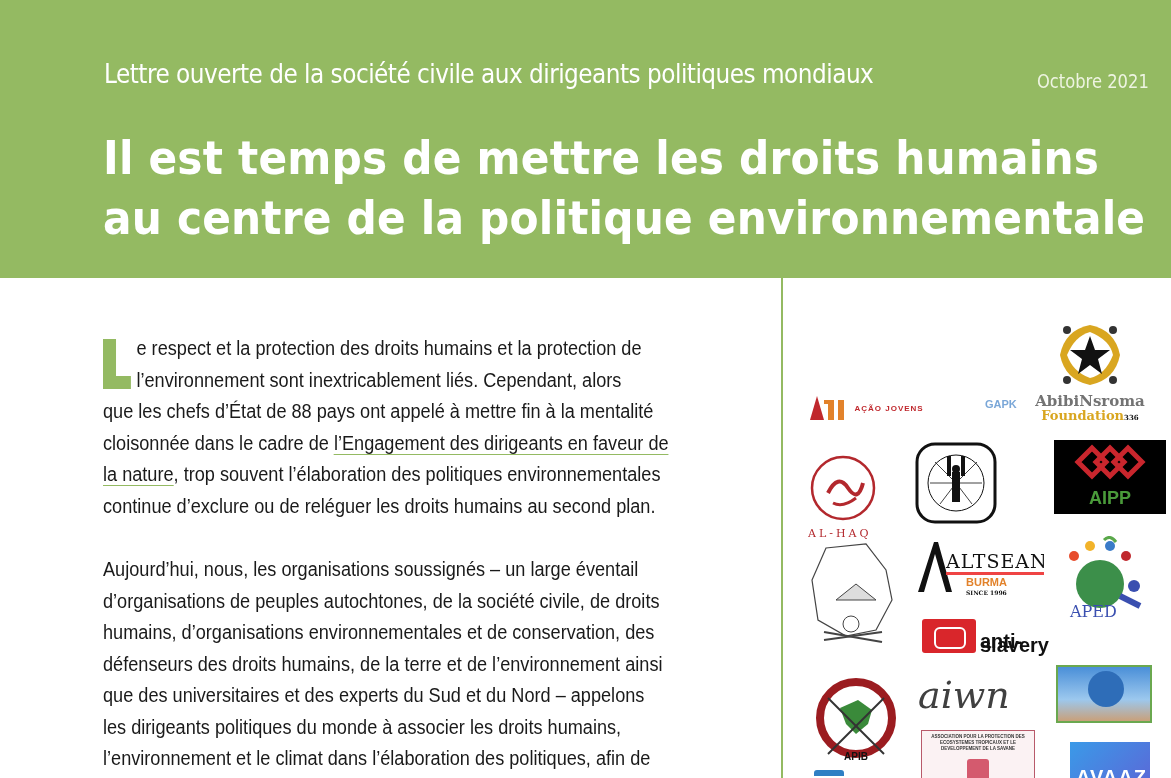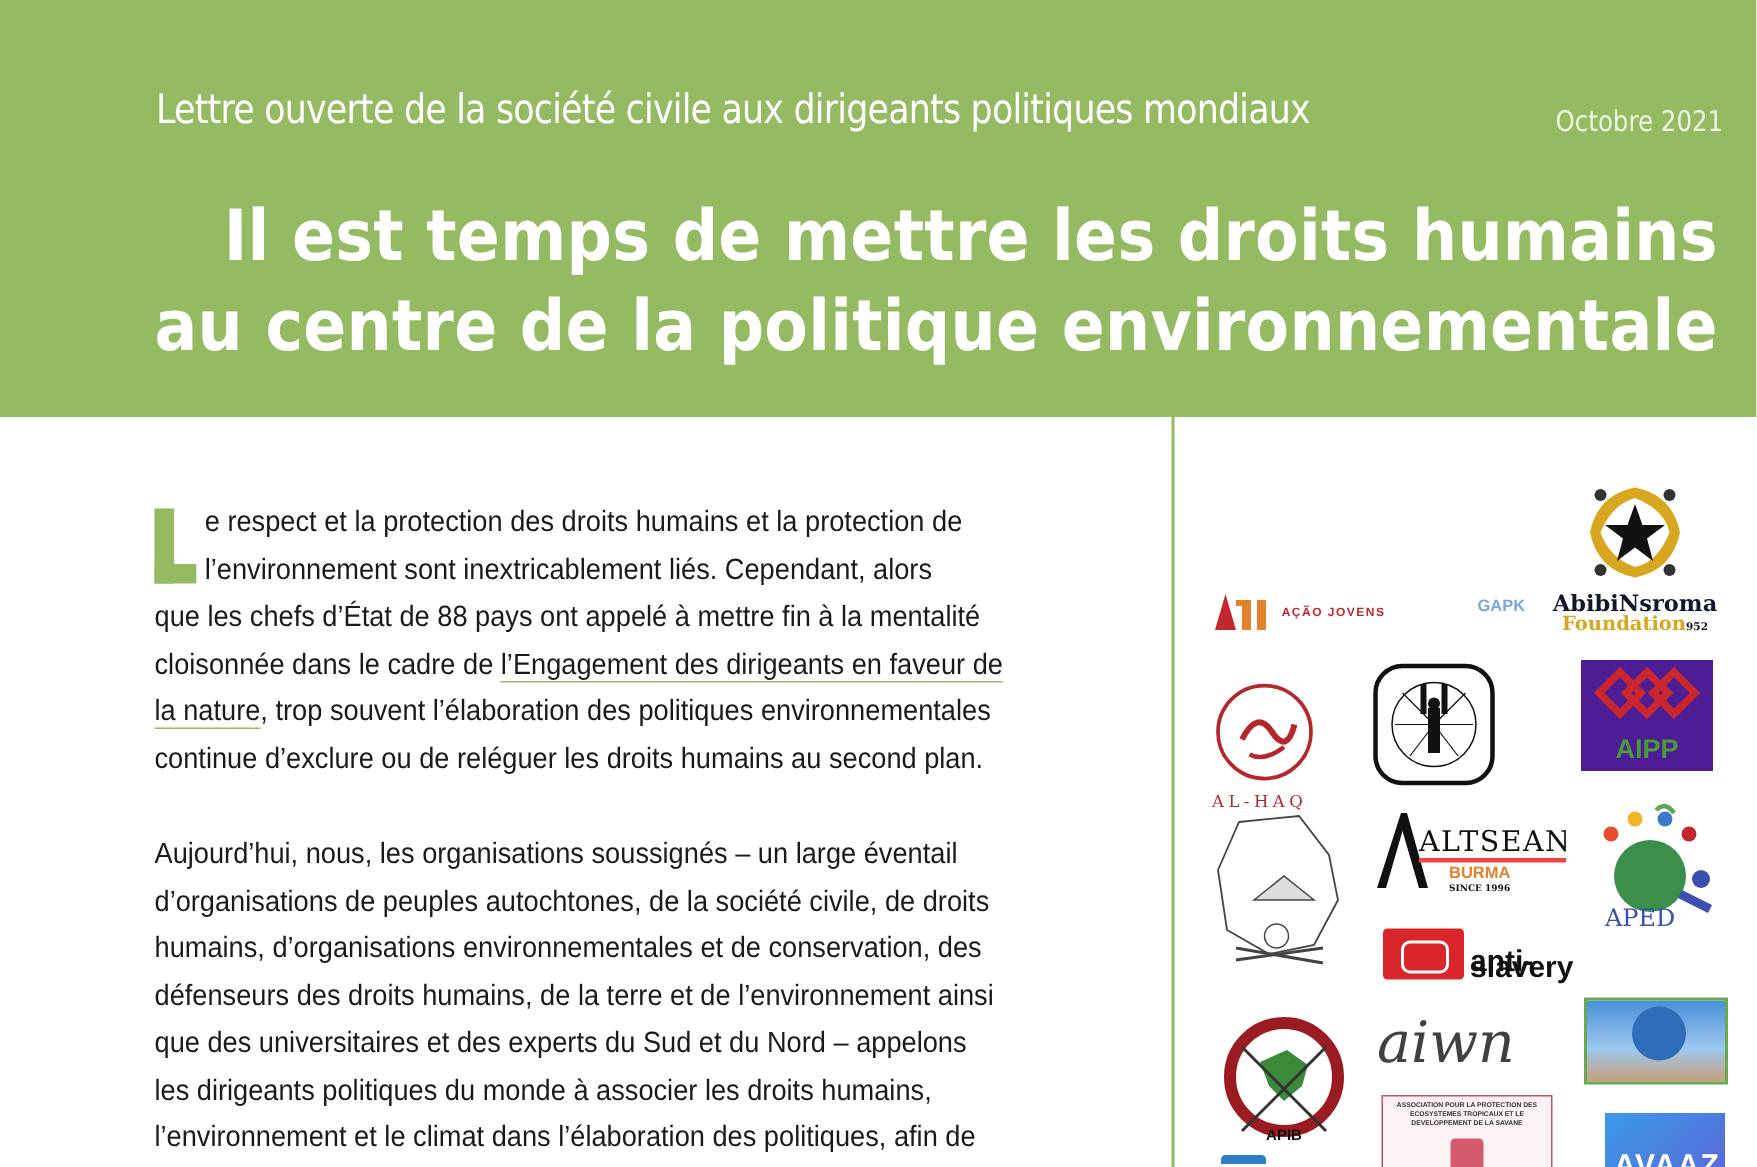--- a/index.html
+++ b/index.html
@@ -1,17 +1,17 @@
 <!DOCTYPE html>
 <html><head>
 <meta charset="utf-8">
 <style>
   html, body { margin:0; padding:0; }
   body { width:1171px; height:778px; overflow:hidden; background:#ffffff; position:relative; font-family:"Liberation Sans", sans-serif; }
-  .header { position:absolute; left:0; top:0; width:1171px; height:278px; background:#94ba62;text-align:right; }
+  .header { position:absolute; left:0; top:0; width:1171px; height:278px; background:#94ba62; }
   .kicker { position:absolute; left:104px; top:58px; font-family:"DejaVu Sans", sans-serif; font-size:27px; color:#ffffff; letter-spacing:-0.6px; font-weight:normal; transform:scaleX(0.86); transform-origin:left top; white-space:nowrap; }
   .date { position:absolute; left:1037px; top:70px; font-family:"DejaVu Sans", sans-serif; font-size:19px; color:#eef4e2; transform:scaleX(0.86); transform-origin:left top; white-space:nowrap; }
   .title { position:absolute; left:103px; top:128px; font-family:"DejaVu Sans", sans-serif; font-weight:bold; font-size:47px; line-height:60px; color:#ffffff; transform:scaleX(0.9); transform-origin:left top; white-space:nowrap; letter-spacing:0.2px; }
   .divider { position:absolute; left:781px; top:278px; width:2px; height:500px; background:#94ba62; }
   .body-col { position:absolute; left:103px; top:333px; width:660px; font-family:"Liberation Sans", sans-serif; font-size:19.5px; line-height:31.5px; color:#1a1a1a; }
   .body-col p { margin:0 0 32px 0; transform:scaleX(0.93); transform-origin:left top; width:710px; }
   .dropcap { float:left; width:30px; height:50px; margin:6px 6px 0 0; position:relative; }
   .dropcap .v { position:absolute; left:0; top:0; width:14px; height:50px; background:#94ba62; }
   .dropcap .h { position:absolute; left:0; top:37px; width:30px; height:13px; background:#94ba62; }
   .link { border-bottom:1.5px solid #94ba62; }
@@ -67,22 +67,22 @@
   <div class="logo" style="left:240px;top:10px;width:120px;height:112px;text-align:center;">
     <svg width="70" height="70" viewBox="0 0 70 70">
       <path d="M35 5 Q60 10 65 35 Q60 60 35 65 Q10 60 5 35 Q10 10 35 5Z" fill="#d9a620"></path>
       <path d="M35 12 Q55 20 58 35 Q50 55 35 58 Q18 52 12 35 Q20 16 35 12Z" fill="#fff"></path>
       <polygon points="35,16 40,30 55,30 43,39 47,54 35,45 23,54 27,39 15,30 30,30" fill="#111"></polygon>
       <circle cx="12" cy="10" r="4" fill="#333"></circle>
         <circle cx="58" cy="10" r="4" fill="#333"></circle>
       <circle cx="12" cy="60" r="4" fill="#333"></circle>
         <circle cx="58" cy="60" r="4" fill="#333"></circle>
     </svg>
-    <div style="font-family:'DejaVu Serif',serif;font-weight:bold;font-size:15px;color:#0f172a;line-height:15px;white-space:nowrap;">AbibiNsroma</div>
-    <div style="font-family:'DejaVu Serif',serif;font-weight:bold;font-size:13px;color:#d9a620;line-height:14px;white-space:nowrap;"><span>Foundation</span><span style="font-size:7px;color:#111;">952</span></div>
+    <div style="font-family:'DejaVu Serif',serif;font-weight:bold;font-size:15px;color:#737373;line-height:15px;white-space:nowrap;">AbibiNsroma</div>
+    <div style="font-family:'DejaVu Serif',serif;font-weight:bold;font-size:13px;color:#d9a620;line-height:14px;white-space:nowrap;"><span>Foundation</span><span style="font-size:7px;color:#111;">336</span></div>
   </div>
 
   <div class="logo" style="left:20px;top:86px;width:160px;height:26px;">
     <svg width="40" height="24" viewBox="0 0 40 24" style="vertical-align:middle">
       <polygon points="0,24 7,0 14,24" fill="#c0282d"></polygon>
       <rect x="18" y="4" width="6" height="20" fill="#e2822b"></rect>
       <rect x="14" y="4" width="10" height="4" fill="#e2822b"></rect>
       <rect x="28" y="4" width="6" height="20" fill="#e2822b"></rect>
     </svg>
     <span style="font-size:8px;font-weight:bold;color:#c0282d;letter-spacing:1px;vertical-align:middle;">AÇÃO JOVENS INDÍGENAS</span>
@@ -113,21 +113,21 @@
         <line x1="41" y1="41" x2="25" y2="62"></line>
           <line x1="41" y1="41" x2="57" y2="62"></line>
       </g>
       <rect x="37" y="30" width="8" height="30" fill="#111"></rect>
       <rect x="32" y="14" width="4" height="20" fill="#111"></rect>
       <rect x="46" y="14" width="4" height="20" fill="#111"></rect>
       <circle cx="41" cy="27" r="4" fill="#111"></circle>
     </svg>
   </div>
 
-  <div class="logo" style="left:264px;top:130px;width:88px;height:74px;background:#4c1d95;text-align:center;">
+  <div class="logo" style="left:264px;top:130px;width:112px;height:74px;background:#000000;text-align:center;">
     <svg width="76" height="44" viewBox="0 0 76 44">
       <g fill="none" stroke="#c9262d" stroke-width="5">
         <path d="M6 22 L20 8 L34 22 L20 36 Z"></path>
         <path d="M24 22 L38 8 L52 22 L38 36 Z"></path>
         <path d="M42 22 L56 8 L70 22 L56 36 Z"></path>
       </g>
     </svg>
     <div style="font-size:18px;font-weight:bold;color:#4a9a3a;line-height:20px;">AIPP</div>
   </div>
 

